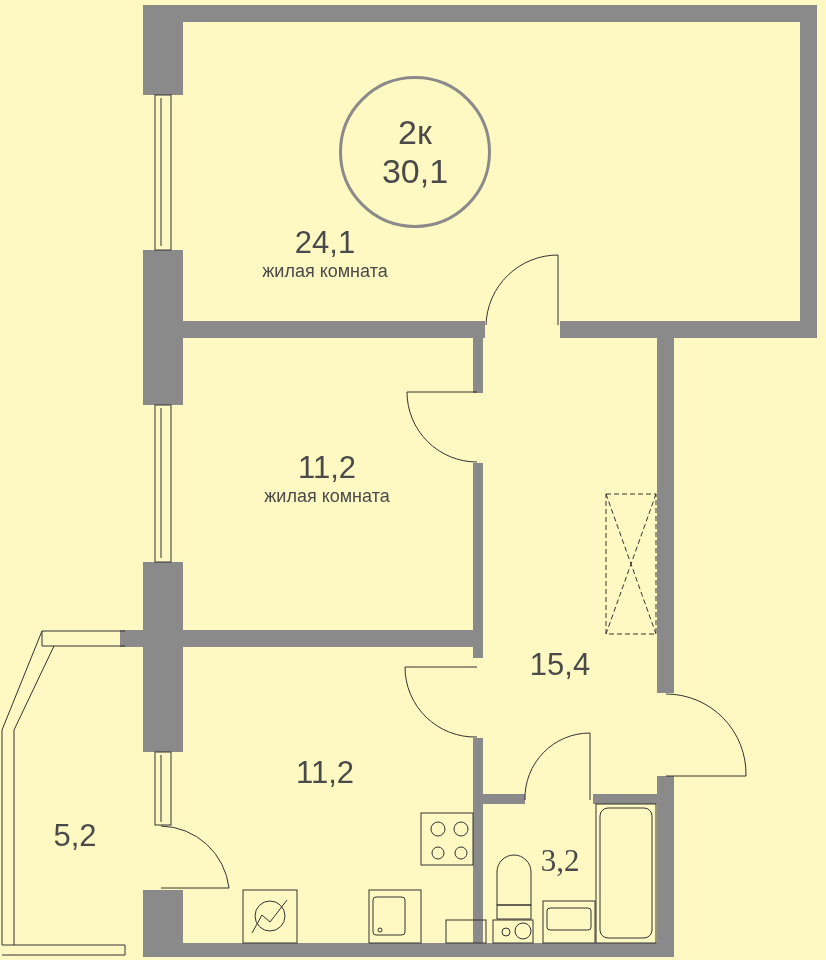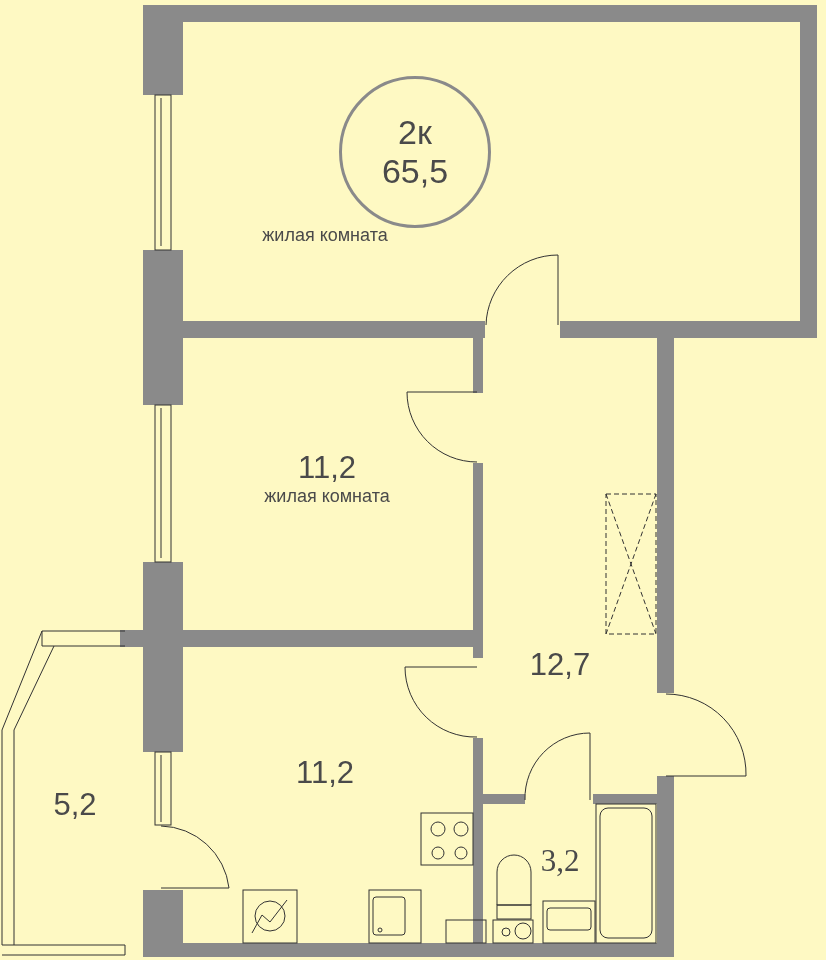--- a/index.html
+++ b/index.html
@@ -97,35 +97,36 @@
       <rect x="543" y="901" width="52" height="42"></rect>
       <rect x="547" y="908" width="44" height="22" rx="3"></rect>
 
       <rect x="596" y="804" width="60" height="139"></rect>
       <rect x="600" y="808" width="52" height="130" rx="8"></rect>
     </g>
   </svg>
 
   <div class="badge">
     <span>2к</span>
-    <span>65,5</span>
+    <span>30,1</span>
   </div>
 
   <div class="label" style="left:195px; top:225px; width:260px;">
+    <span class="area">24,1</span>
     <span class="name">жилая комната</span>
   </div>
   <div class="label" style="left:197px; top:450px; width:260px;">
     <span class="area">11,2</span>
     <span class="name">жилая комната</span>
   </div>
   <div class="label" style="left:470px; top:647px; width:180px;">
-    <span class="area">12,7</span>
+    <span class="area">15,4</span>
   </div>
   <div class="label" style="left:245px; top:755px; width:160px;">
     <span class="area">11,2</span>
   </div>
   <div class="label" style="left:530px; top:843px; width:60px;font-family:Liberation Serif, serif;">
     <span class="area">3,2</span>
   </div>
-  <div class="label" style="left:30px; top:787px; width:90px;">
+  <div class="label" style="left:30px; top:818px; width:90px;">
     <span class="area">5,2</span>
   </div>
 </div>
 
 </body></html>

